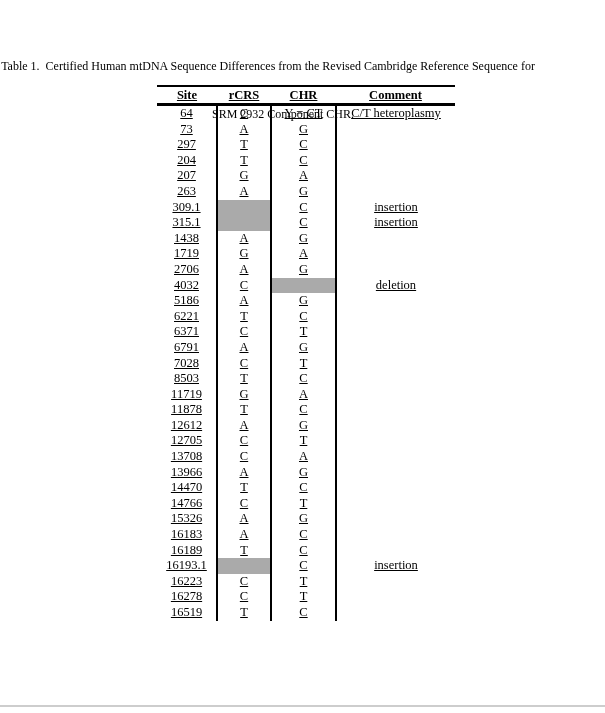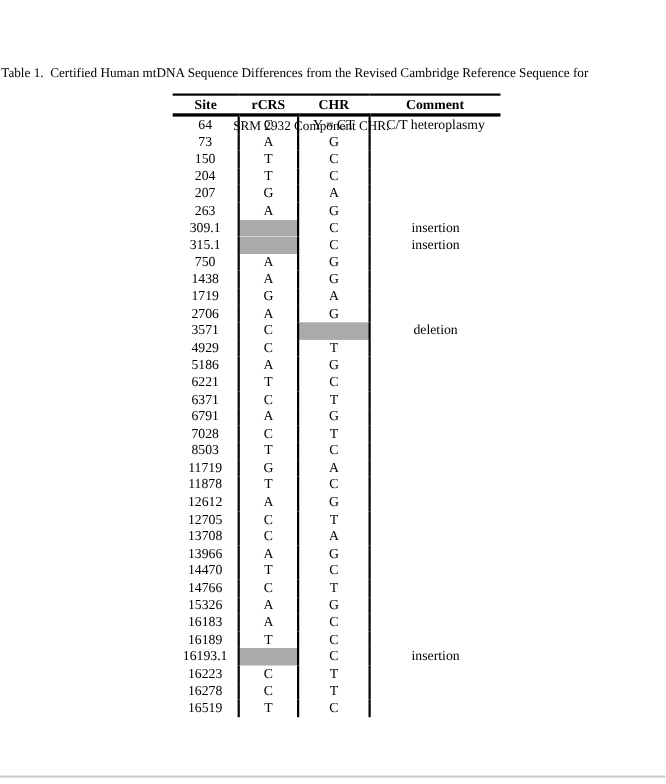--- a/index.html
+++ b/index.html
@@ -23,20 +23,21 @@
     white-space: pre-wrap;
   }
   .title-line2 { transform: translateX(15px); }
   table.data-table {
     position: absolute;
     left: 157px;
     top: 85px;
     width: 298px;
     border-collapse: collapse;
     table-layout: fixed;
+    text-decoration: underline;
   }
   col.w-site    { width: 60px; }
   col.w-rcrs    { width: 54px; }
   col.w-chr     { width: 65px; }
   col.w-comment { width: 119px; }
   th {
     font-size: 12.5px;
     font-weight: bold;
     height: 16px;
     line-height: 16px;
@@ -98,21 +99,21 @@
           <td class="c-chr">Y = CT</td>
           <td class="c-comment">C/T heteroplasmy</td>
         </tr>
         <tr>
           <td class="c-site">73</td>
           <td class="c-rcrs">A</td>
           <td class="c-chr">G</td>
           <td class="c-comment"></td>
         </tr>
         <tr>
-          <td class="c-site">150</td>
+          <td class="c-site">297</td>
           <td class="c-rcrs">T</td>
           <td class="c-chr">C</td>
           <td class="c-comment"></td>
         </tr>
         <tr>
           <td class="c-site">204</td>
           <td class="c-rcrs">T</td>
           <td class="c-chr">C</td>
           <td class="c-comment"></td>
         </tr>
@@ -134,54 +135,42 @@
           <td class="c-chr">C</td>
           <td class="c-comment">insertion</td>
         </tr>
         <tr>
           <td class="c-site">315.1</td>
           <td class="c-rcrs shaded"></td>
           <td class="c-chr">C</td>
           <td class="c-comment">insertion</td>
         </tr>
         <tr>
-          <td class="c-site">750</td>
-          <td class="c-rcrs">A</td>
-          <td class="c-chr">G</td>
-          <td class="c-comment"></td>
-        </tr>
-        <tr>
           <td class="c-site">1438</td>
           <td class="c-rcrs">A</td>
           <td class="c-chr">G</td>
           <td class="c-comment"></td>
         </tr>
         <tr>
           <td class="c-site">1719</td>
           <td class="c-rcrs">G</td>
           <td class="c-chr">A</td>
           <td class="c-comment"></td>
         </tr>
         <tr>
           <td class="c-site">2706</td>
           <td class="c-rcrs">A</td>
           <td class="c-chr">G</td>
           <td class="c-comment"></td>
         </tr>
         <tr>
-          <td class="c-site">3571</td>
+          <td class="c-site">4032</td>
           <td class="c-rcrs">C</td>
           <td class="c-chr shaded"></td>
           <td class="c-comment">deletion</td>
-        </tr>
-        <tr>
-          <td class="c-site">4929</td>
-          <td class="c-rcrs">C</td>
-          <td class="c-chr">T</td>
-          <td class="c-comment"></td>
         </tr>
         <tr>
           <td class="c-site">5186</td>
           <td class="c-rcrs">A</td>
           <td class="c-chr">G</td>
           <td class="c-comment"></td>
         </tr>
         <tr>
           <td class="c-site">6221</td>
           <td class="c-rcrs">T</td>

